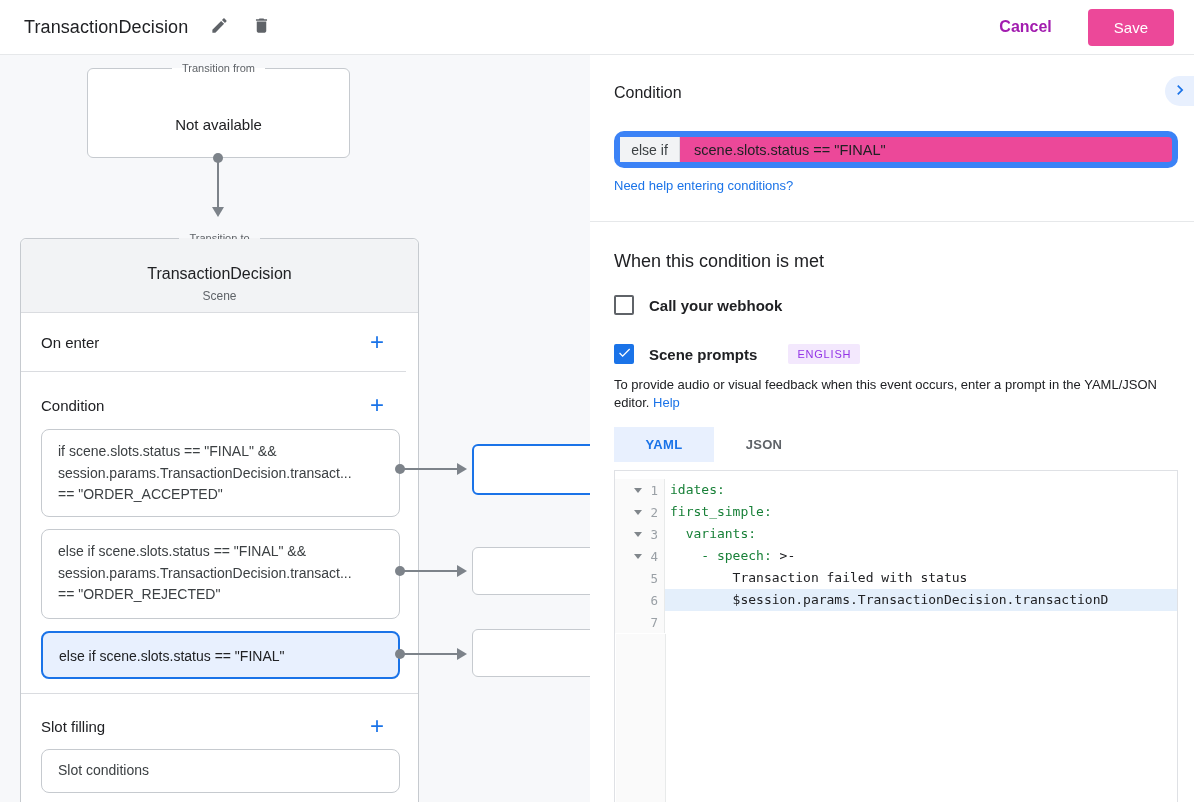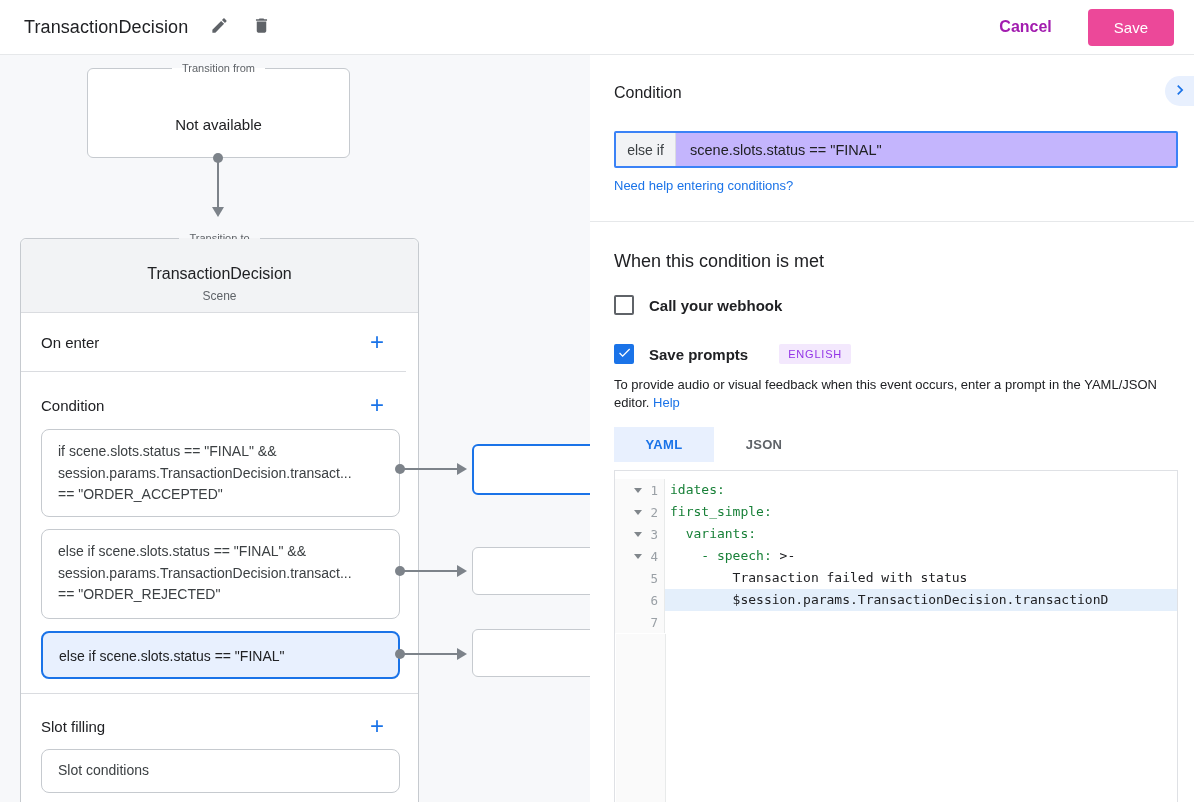--- a/index.html
+++ b/index.html
@@ -94,21 +94,21 @@
 
   
   .panel-inner { position: absolute; left: 24px; right: 16px; top: 0; bottom: 0; }
   .cond-heading { position: absolute; top: 29px; font-size: 16px; font-weight: 400; color: #202124; }
   .collapse-btn { position: absolute; top: 21px; right: -16px; width: 29px; height: 30px;
     background: #e8f0fe; border: none; border-radius: 15px 0 0 15px; cursor: pointer;
     display: flex; align-items: center; justify-content: flex-start; padding-left: 5px; }
   .collapse-btn svg { fill: #1a73e8; }
 
   .elseif-row { position: absolute; top: 76px; left: 0; right: 0; height: 37px;
-    display: flex; border: 2px solid #3b82f6; border-radius: 2px; background: #c4b5fd; }
+    display: flex; border: 6px solid #3b82f6; border-radius: 10px; background: #ec4899; }
   .elseif-label { width: 60px; background: #f2f3f5; border-right: 1px solid #dadce0;
     display: flex; align-items: center; justify-content: center; font-size: 14px; color: #3c4043; }
   .expr-input { flex: 1; border: none; outline: none; font-family: inherit; font-size: 14.5px;
     color: #202124; padding: 0 14px; background: transparent; }
 
   .help-link { position: absolute; top: 123px; font-size: 13px; color: #1a73e8;
     text-decoration: none; cursor: pointer; }
   .panel-divider { position: absolute; top: 166px; left: -24px; right: -16px;
     border-top: 1px solid #e6e8ea; }
 
@@ -263,21 +263,21 @@
         <div class="checkbox"></div>
         <span class="check-label">Call your webhook</span>
       </div>
 
       <div class="check-row row-prompts">
         <div class="checkbox checked">
           <span><svg width="15" height="15" viewBox="0 0 24 24">
                 <path d="M9 16.2L4.8 12l-1.4 1.4L9 19 21 7l-1.4-1.4z"></path>
               </svg></span>
         </div>
-        <span class="check-label">Save prompts</span>
+        <span class="check-label">Scene prompts</span>
         <span class="lang-badge">ENGLISH</span>
       </div>
 
       <p class="hint"><span>To provide audio or visual feedback when this event occurs, enter a prompt in the YAML/JSON editor.</span>
         <a>Help</a></p>
 
       <div class="tabs">
         <button class="tab active">YAML</button>
         <button class="tab">JSON</button>
       </div>

